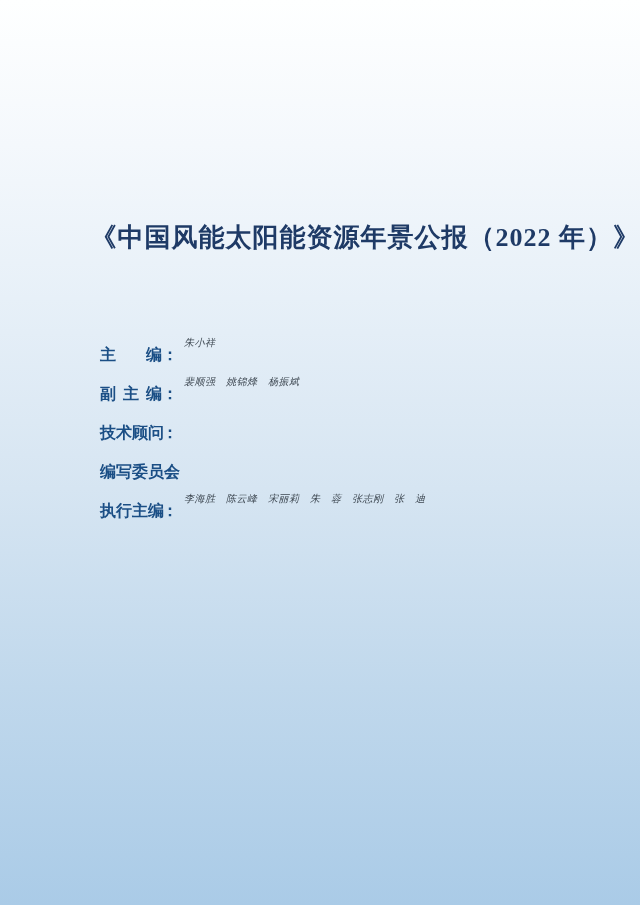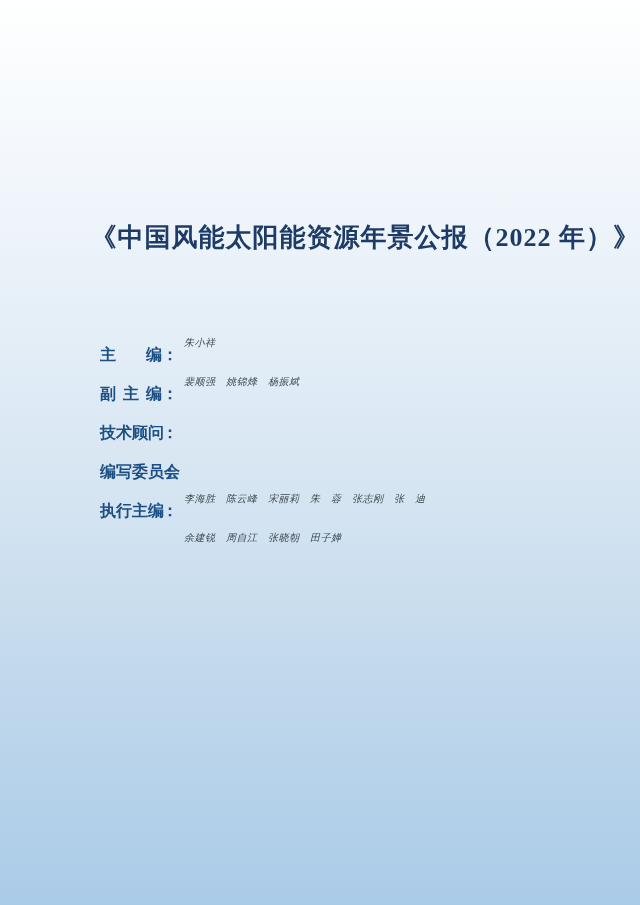--- a/index.html
+++ b/index.html
@@ -121,22 +121,15 @@
 
 
     <div class="row">
       <span class="label-cell">
           <span class="label-text">执行主编</span>
           <span class="colon">：</span>
         </span>
       <span class="names">李海胜　陈云峰　宋丽莉　朱　蓉　张志刚　张　迪</span>
     </div>
 
-    <div class="row">
-      <span class="label-cell">
-          <span class="label-text"></span>
-          <span class="colon"></span>
-        </span>
-      <span class="names">余建锐　周自江　张晓朝　田子婵</span>
-    </div>
 
   </div>
 </div>
 
 </body></html>

